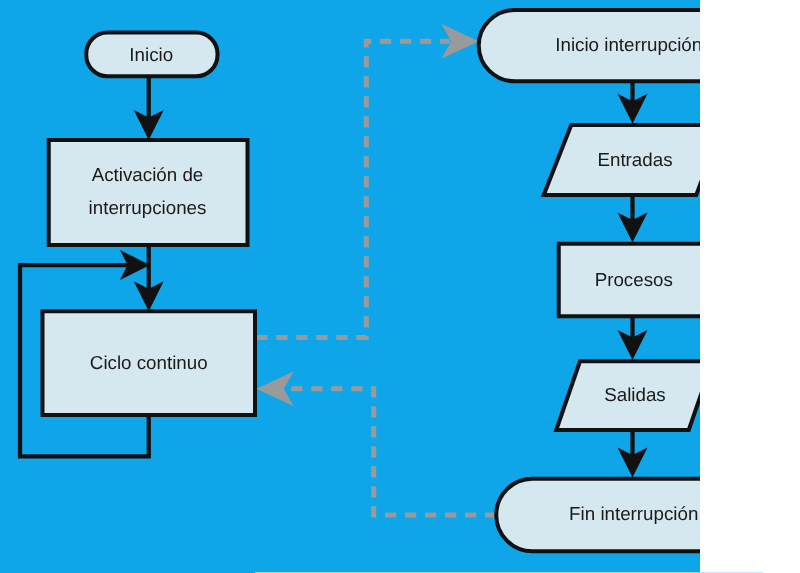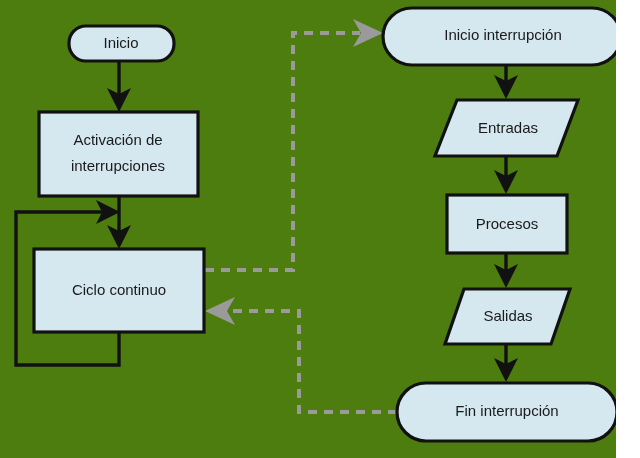--- a/index.html
+++ b/index.html
@@ -5,23 +5,23 @@
   html, body {
     margin: 0;
     padding: 0;
     background: #ffffff;
   }
   body {
     font-family: "Liberation Sans", sans-serif;
   }
   #canvas {
     position: relative;
-    width: 616px;
+    width: 560px;
     height: 458px;
-    background: #4d7c0f;
+    background: #0ea5e9;
     overflow: hidden;
     text-align: center;
   }
   #flow-svg {
     position: absolute;
     left: 0;
     top: 0;
     width: 640px;
     height: 458px;
   }

